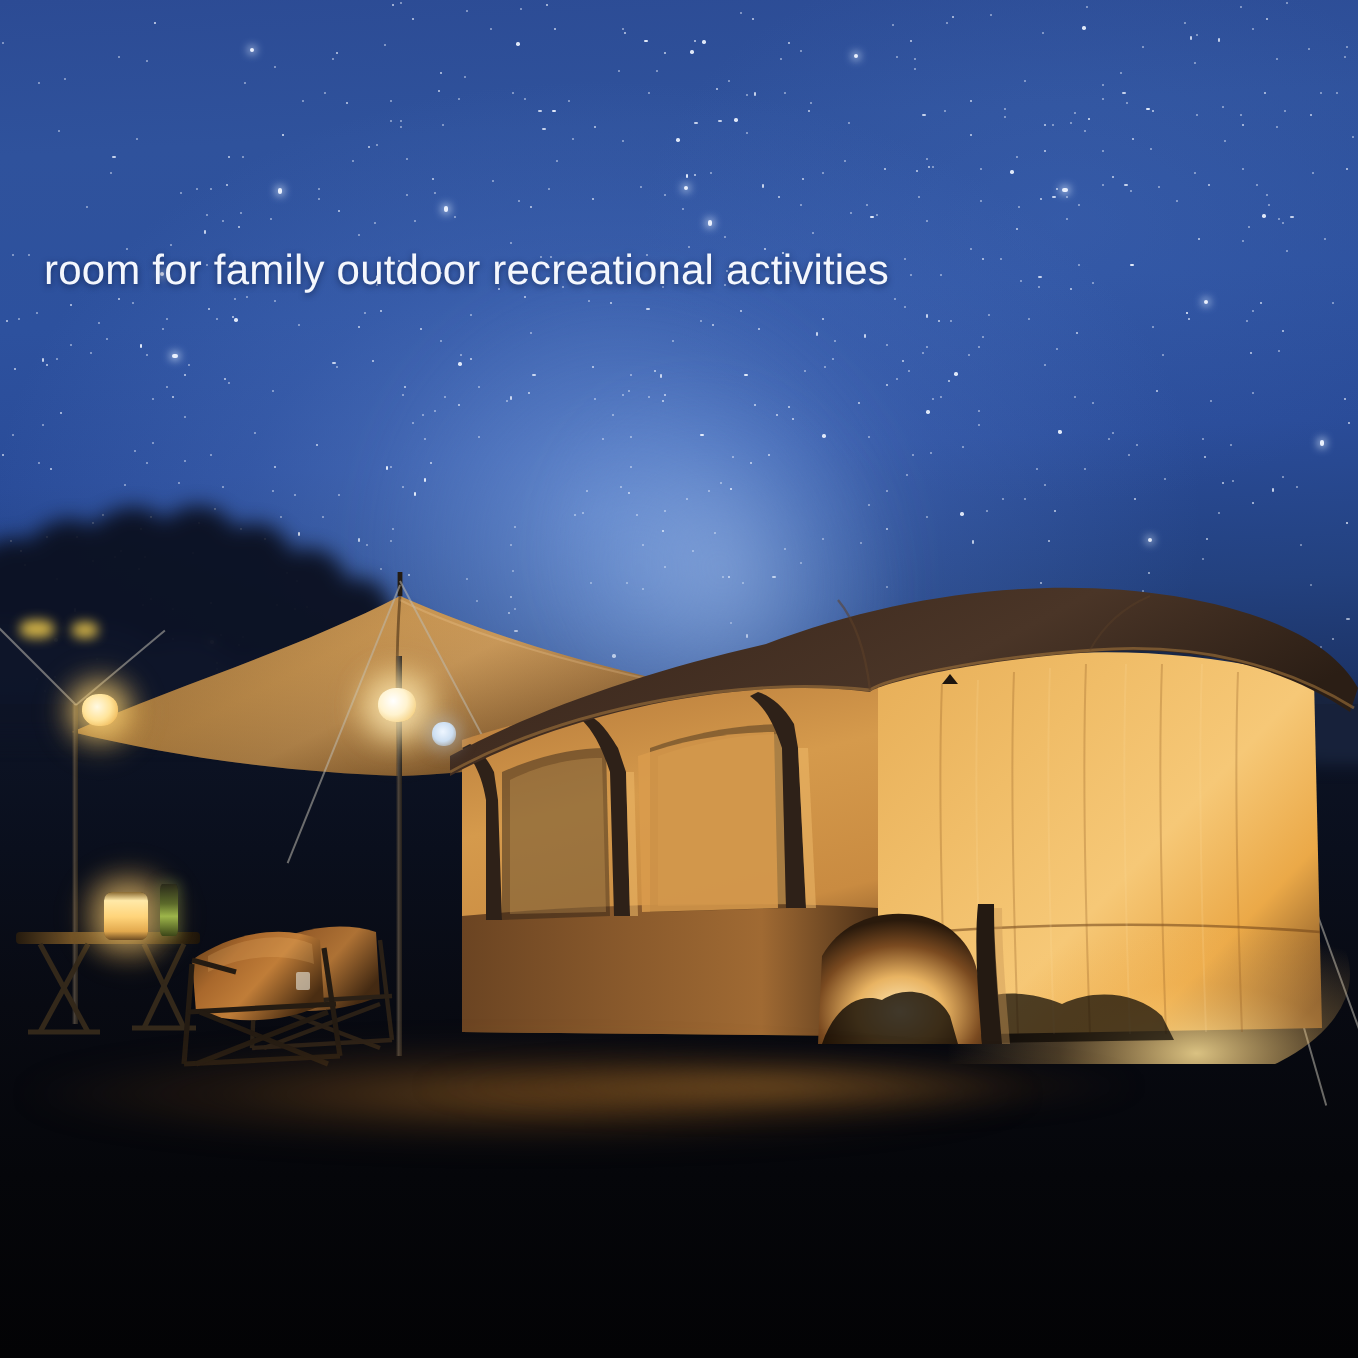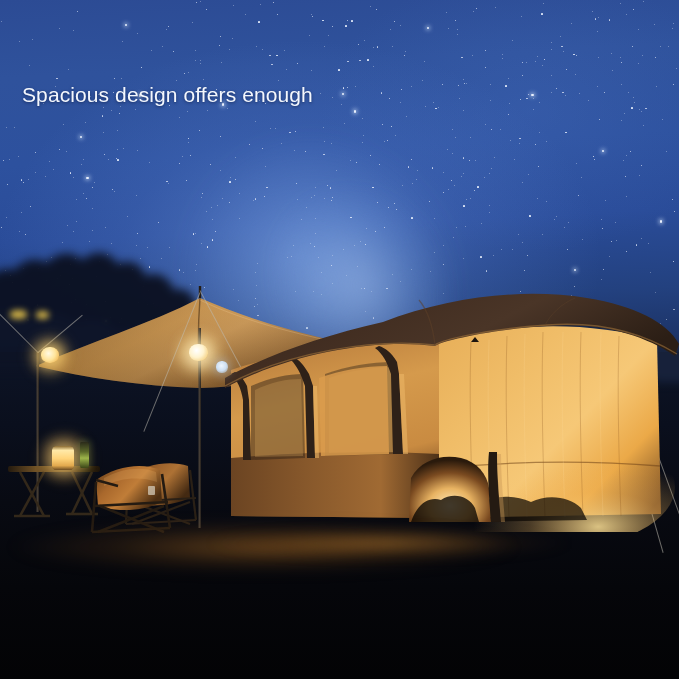--- a/index.html
+++ b/index.html
@@ -1076,15 +1076,15 @@
       <path d="M94,86 L168,82"></path>
       <path d="M100,86 L164,112"></path>
       <path d="M164,86 L98,112"></path>
       <path d="M96,60 L118,66"></path>
     </g>
   </svg>
 
   <div class="ground-glow"></div>
   <div class="ground-glow2"></div>
 
-  <div class="subline subline-1">Spacious design offers enough</div>
+  <div class="subline subline-2">room for family outdoor recreational activities</div>
 
 </div>
 
 </body></html>

